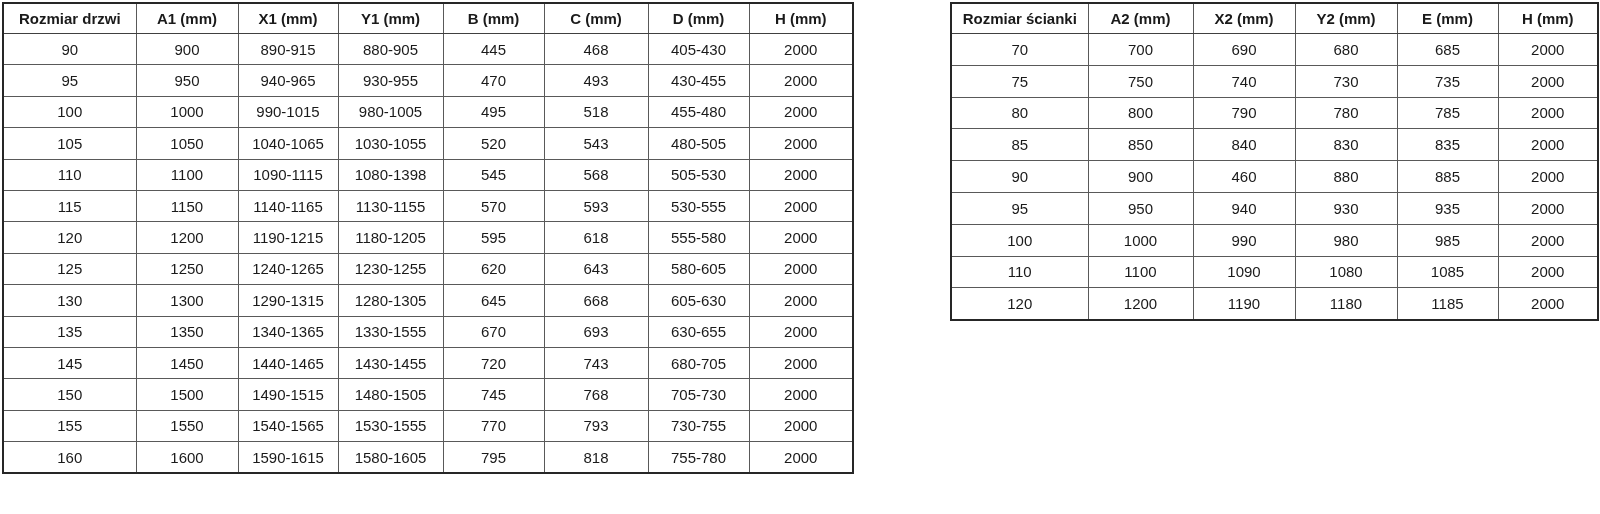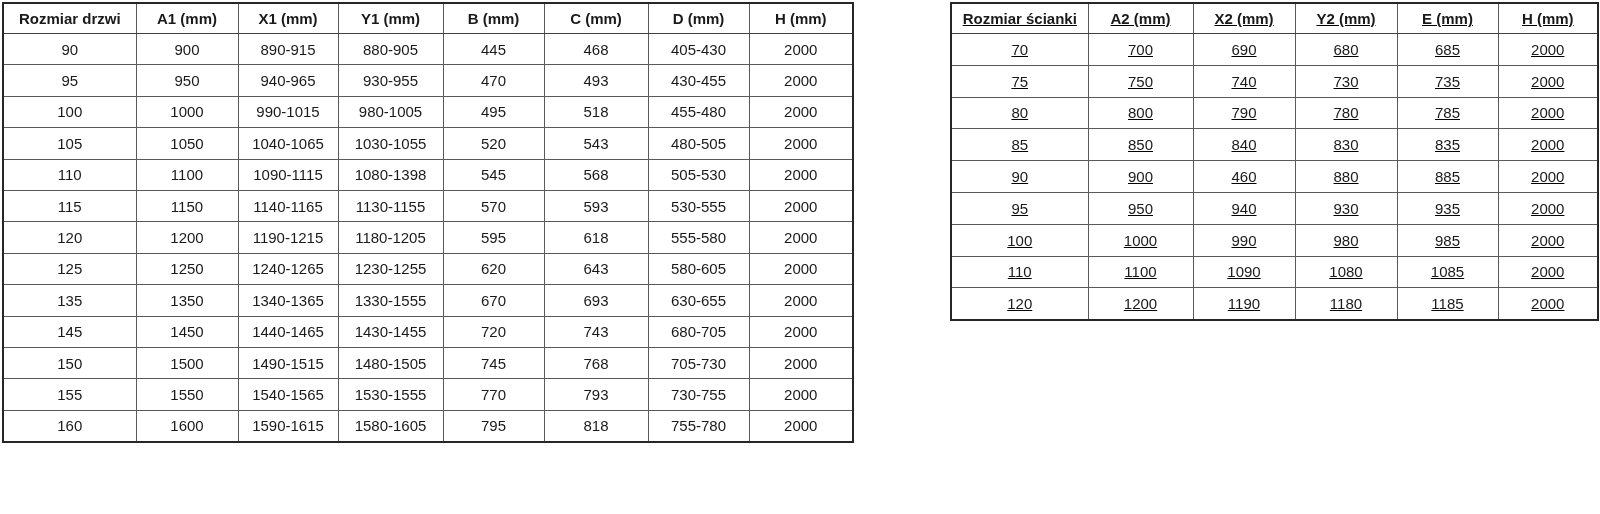--- a/index.html
+++ b/index.html
@@ -10,21 +10,21 @@
   }
   .canvas {
     position: relative;
     width: 1600px;
     height: 514px;
     background: #ffffff;
     overflow: hidden;
   }
   .tbl-wrap { position: absolute; top: 2px; border-radius: 25px; }
   .tbl-wrap.doors { left: 2px; }
-  .tbl-wrap.walls { left: 950px; text-decoration: underline; }
+  .tbl-wrap.walls { left: 950px; }
 
   table.spec {
     border-collapse: collapse;
     table-layout: fixed;
     border: 2px solid #262626;
     background: #ffffff;
   }
   table.spec th, table.spec td {
     border: 1px solid #595959;
     text-align: center;
@@ -165,20 +165,30 @@
             <td>125</td>
             <td>1250</td>
             <td>1240-1265</td>
             <td>1230-1255</td>
             <td>620</td>
             <td>643</td>
             <td>580-605</td>
             <td>2000</td>
           </tr>
           <tr>
+            <td>130</td>
+            <td>1300</td>
+            <td>1290-1315</td>
+            <td>1280-1305</td>
+            <td>645</td>
+            <td>668</td>
+            <td>605-630</td>
+            <td>2000</td>
+          </tr>
+          <tr>
             <td>135</td>
             <td>1350</td>
             <td>1340-1365</td>
             <td>1330-1555</td>
             <td>670</td>
             <td>693</td>
             <td>630-655</td>
             <td>2000</td>
           </tr>
           <tr>

